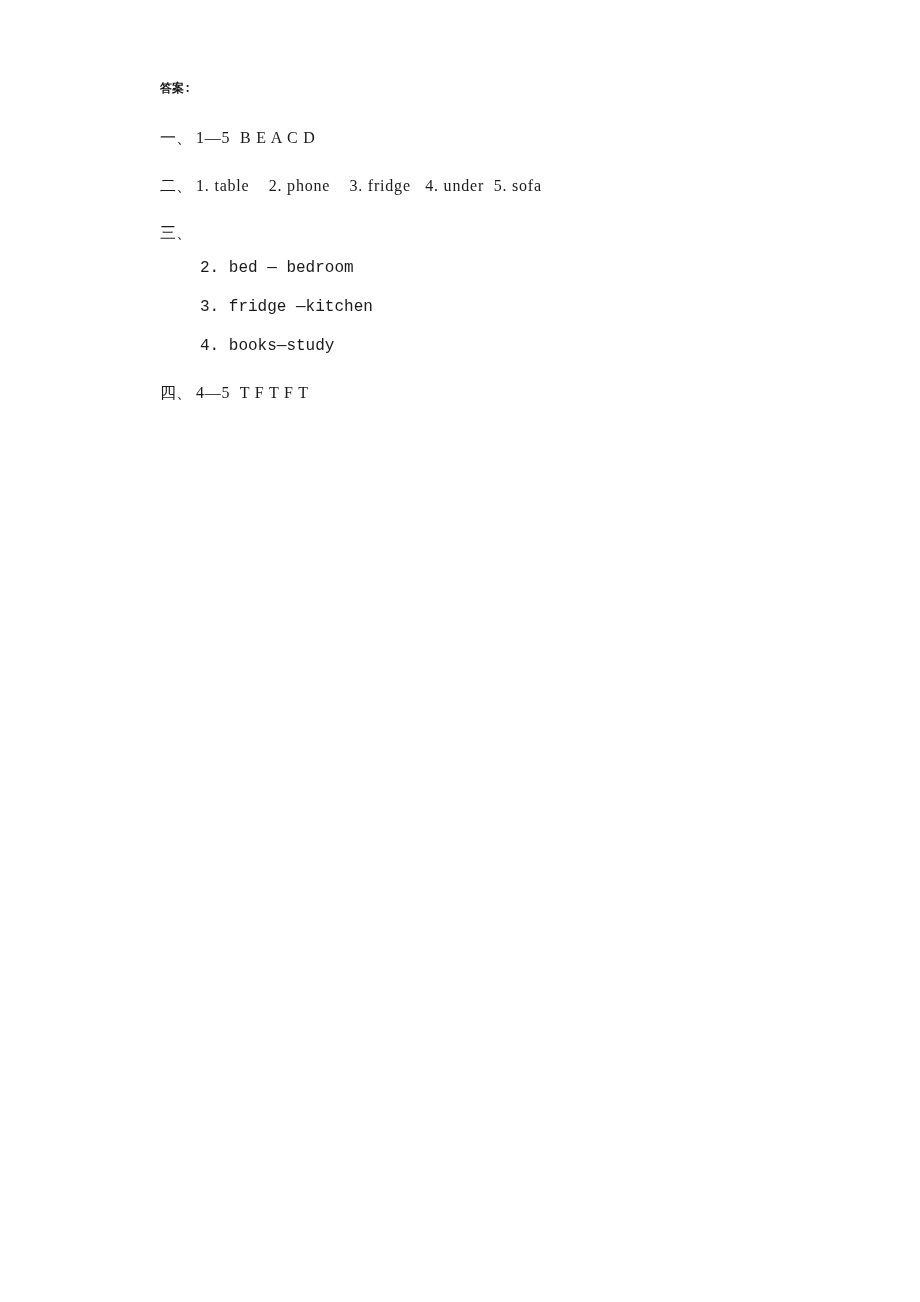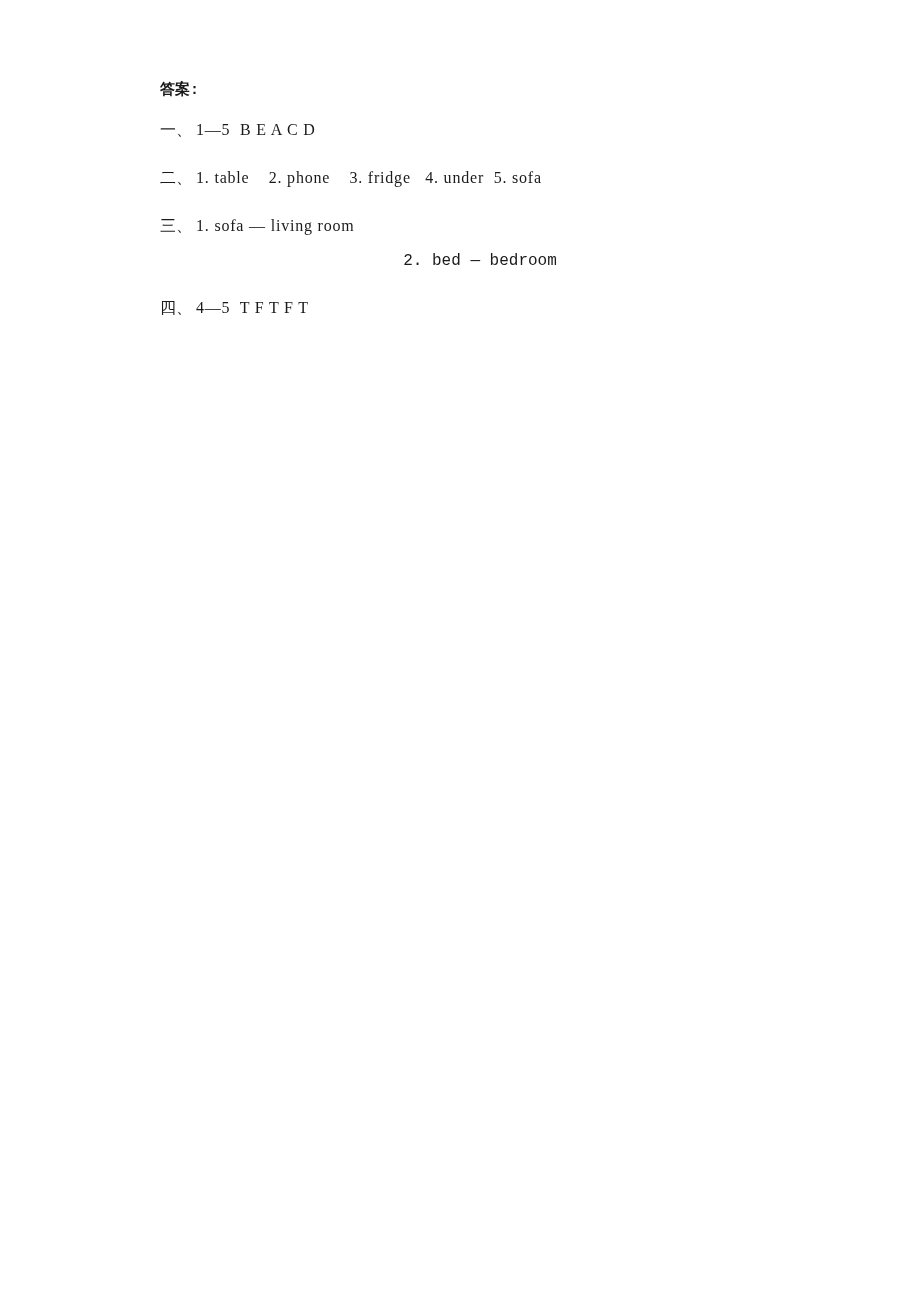--- a/index.html
+++ b/index.html
@@ -12,22 +12,22 @@
       width: 920px;
       min-height: 1302px;
       background-color: #ffffff;
       font-family: "Courier New", Courier, monospace;
       font-size: 16px;
       color: #1a1a1a;
       padding: 80px 160px;
     }
 
     .answer-header {
-      margin-bottom: 17px;
-      font-size: 15px;
+      margin-bottom: 27px;
+      font-size: 12px;
       font-weight: bold;
     }
 
     .section {
       margin-bottom: 18px;
       line-height: 1.8;
     }
 
     .section-line {
       display: flex;
@@ -47,21 +47,20 @@
     }
 
     .sub-items {
       margin-top: 6px;
     }
 
     .sub-item {
       margin-left: 40px;
       margin-bottom: 10px;
       white-space: pre;
-      text-align: center;
     }
   </style>
 </head>
 <body>
 
 <div class="answer-header">
   <span>答案:</span>
 </div>
 
 <div>
@@ -76,24 +75,25 @@
   <div class="section">
     <div class="section-line">
       <span class="section-label">二、</span>
       <span class="section-content">1. table    2. phone    3. fridge   4. under  5. sofa</span>
     </div>
   </div>
 
   <div class="section">
     <div class="section-line">
       <span class="section-label">三、</span>
-      <span class="section-content">1. sofa — living room</span>
     </div>
     <div class="sub-items">
       <div class="sub-item">2. bed — bedroom</div>
+      <div class="sub-item">3. fridge —kitchen</div>
+      <div class="sub-item">4. books—study</div>
     </div>
   </div>
 
   <div class="section">
     <div class="section-line">
       <span class="section-label">四、</span>
       <span class="section-content">4—5  T F T F T</span>
     </div>
   </div>
 

